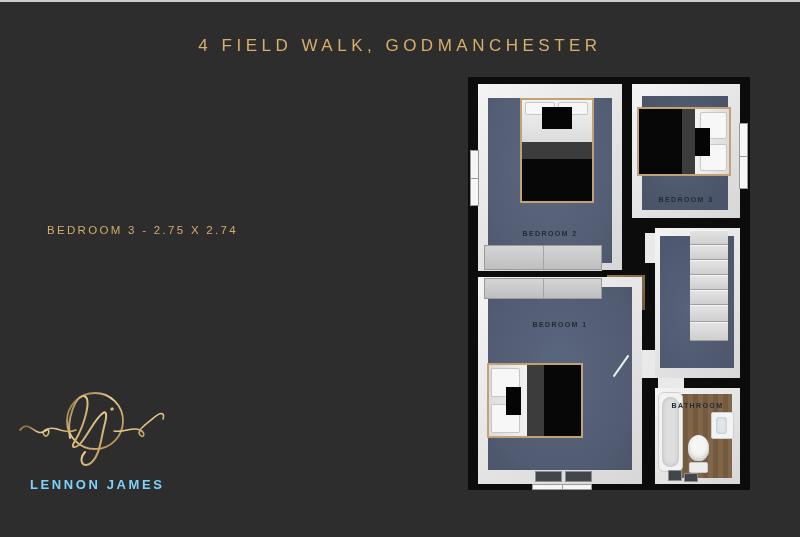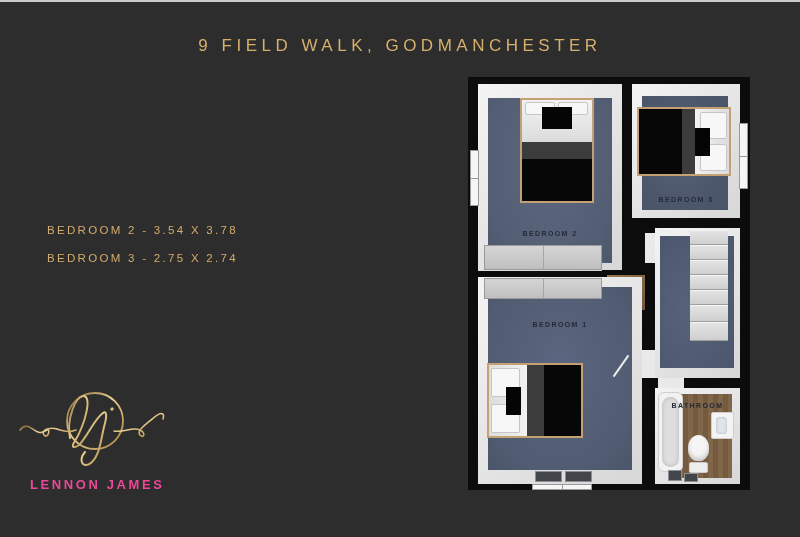--- a/index.html
+++ b/index.html
@@ -7,21 +7,21 @@
        font-family:"Liberation Sans","DejaVu Sans",sans-serif;position:relative;}
   .abs{position:absolute;box-sizing:border-box;}
   
   .top-strip{left:0;top:0;width:800px;height:2px;background:#cbcbcb;}
   .page-title{left:0;top:36px;width:800px;text-align:center;color:#d5b06c;
      font-size:17px;letter-spacing:4.5px;font-weight:500;}
   
   .dims{left:47px;top:216px;color:#d2ad6c;font-size:11.5px;letter-spacing:2.3px;
      font-weight:500;line-height:28px;white-space:nowrap;}
   
-  .brand-name{left:30px;top:477px;color:#ec4899;font-size:13px;font-weight:bold;
+  .brand-name{left:30px;top:477px;color:#7dd3fc;font-size:13px;font-weight:bold;
      letter-spacing:2.6px;white-space:nowrap;}
   .logo-box{left:15px;top:368px;width:170px;height:108px;}
   
   .plan{left:468px;top:77px;width:282px;height:413px;background:#0c0c0c;}
   .room{background:linear-gradient(135deg,#f4f4f4 0%,#e2e2e2 60%,#d7d7d7 100%);}
   .floor{position:absolute;box-sizing:border-box;}
   .f-br2{left:10px;top:14px;right:10px;bottom:8px;
      background:radial-gradient(ellipse at 50% 40%,#5d6880,#535d73 75%,#4e586c);}
   .f-br3{left:10px;top:12px;right:12px;bottom:8px;
      background:radial-gradient(ellipse at 45% 45%,#566077,#4b5569 80%);}
@@ -62,24 +62,23 @@
   .toilet-seat{background:#ededed;border-radius:2px;border:1px solid #cdcdcd;}
   .sink{background:#f3f3f3;border:1px solid #cfcfcf;border-radius:2px;}
   .sink div{position:absolute;left:4px;top:4px;right:6px;bottom:4px;background:#dfe5ea;
      border-radius:4px;box-shadow:inset 0 0 3px #aeb6bd;}
 </style>
 </head>
 <body>
 
 <div class="abs top-strip"></div>
 
-<div class="abs page-title">9 FIELD WALK, GODMANCHESTER</div>
+<div class="abs page-title">4 FIELD WALK, GODMANCHESTER</div>
 
 <div class="abs dims">
-  <div>BEDROOM 2 - 3.54 X 3.78</div>
   <div>BEDROOM 3 - 2.75 X 2.74</div>
 </div>
 
 <div class="abs plan">
 
   <div class="abs room" style="left:10px;top:7px;width:144px;height:187px;">
     <div class="floor f-br2"></div>
     <div class="room-label" style="top:146px;">BEDROOM 2</div>
   </div>
 

